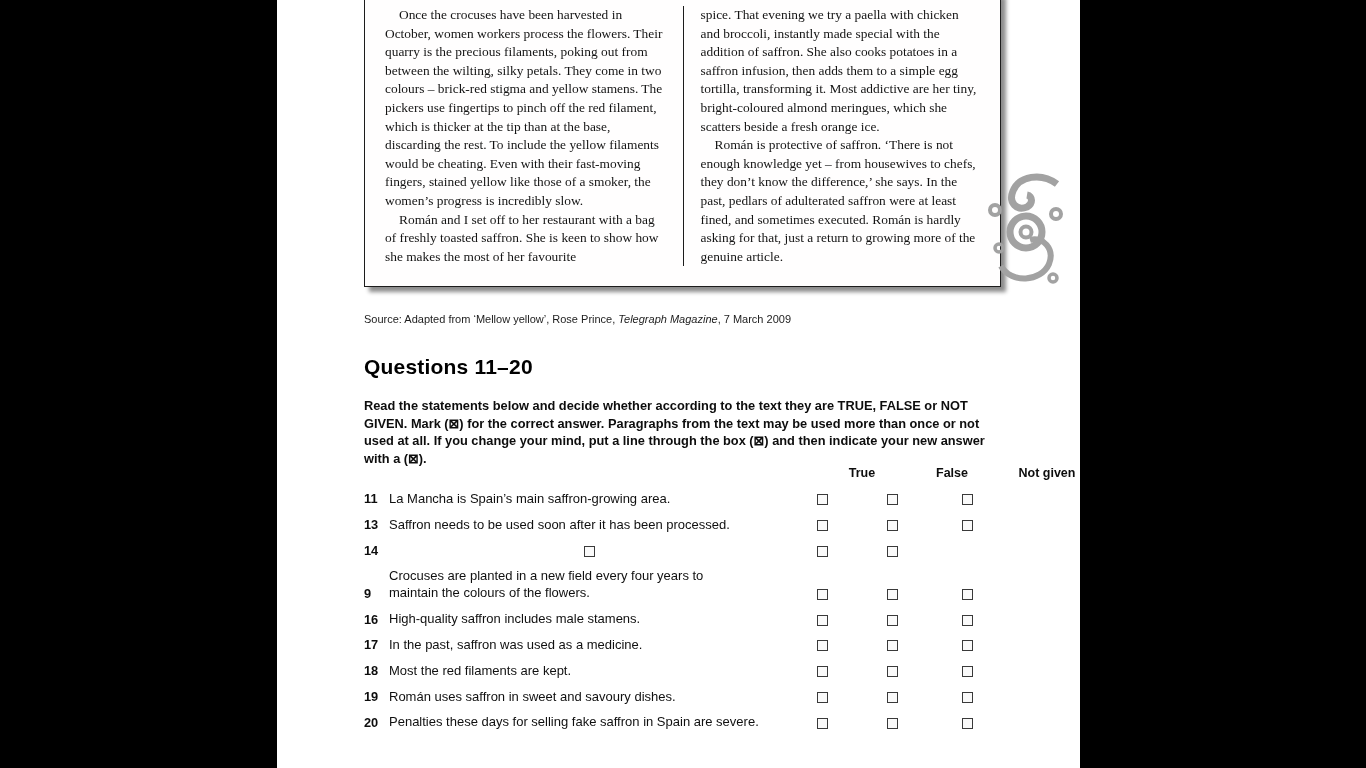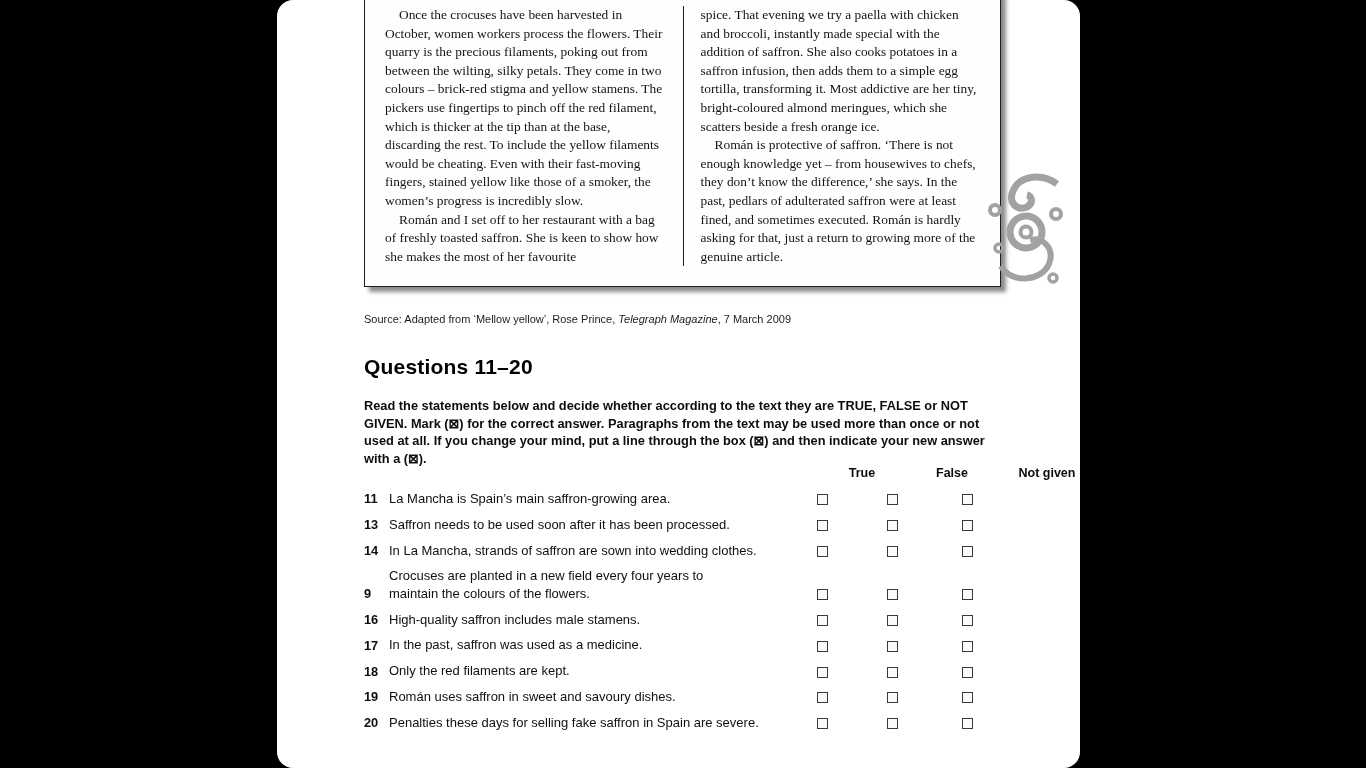--- a/index.html
+++ b/index.html
@@ -1,18 +1,18 @@
 <!DOCTYPE html>
 <html><head>
 <meta charset="utf-8">
 <style>
   * { margin:0; padding:0; box-sizing:border-box; }
   html,body { width:1366px; height:768px; background:#000; overflow:hidden;
               font-family:"Liberation Sans", sans-serif; }
-  .page { position:absolute; left:277px; top:0; width:803px; height:768px; background:#ffffff;border-radius:16px; }
+  .page { position:absolute; left:277px; top:0; width:803px; height:768px; background:#ffffff; }
 
   
   .passage-box { position:absolute; left:87px; top:-8px; width:637px;
                  background:#fffefe; border:1px solid #1c1c1c; border-top:none;
                  box-shadow:5px 5px 4px rgba(0,0,0,0.45);
                  display:flex; padding:14px 0 20px 0; }
   .passage-col { width:50%; padding:0 14px 0 20px;
                  font-family:"Liberation Serif","DejaVu Serif",serif;
                  font-size:13.4px; line-height:18.6px; color:#141414; }
   .passage-col.second { border-left:1px solid #1c1c1c; padding:0 20px 0 17px; }
@@ -102,21 +102,20 @@
     <div class="cb-cell">
             <span class="checkbox"></span>
           </div>
     <div class="cb-cell">
             <span class="checkbox"></span>
           </div>
   </div>
 
   <div class="grid-row q-row">
     <div class="q-num">14</div>
-    <div class="q-text">In La Mancha, strands of saffron are sown into wedding clothes.</div>
     <div class="cb-cell">
             <span class="checkbox"></span>
           </div>
     <div class="cb-cell">
             <span class="checkbox"></span>
           </div>
     <div class="cb-cell">
             <span class="checkbox"></span>
           </div>
   </div>
@@ -159,21 +158,21 @@
     <div class="cb-cell">
             <span class="checkbox"></span>
           </div>
     <div class="cb-cell">
             <span class="checkbox"></span>
           </div>
   </div>
 
   <div class="grid-row q-row">
     <div class="q-num">18</div>
-    <div class="q-text">Only the red filaments are kept.</div>
+    <div class="q-text">Most the red filaments are kept.</div>
     <div class="cb-cell">
             <span class="checkbox"></span>
           </div>
     <div class="cb-cell">
             <span class="checkbox"></span>
           </div>
     <div class="cb-cell">
             <span class="checkbox"></span>
           </div>
   </div>

